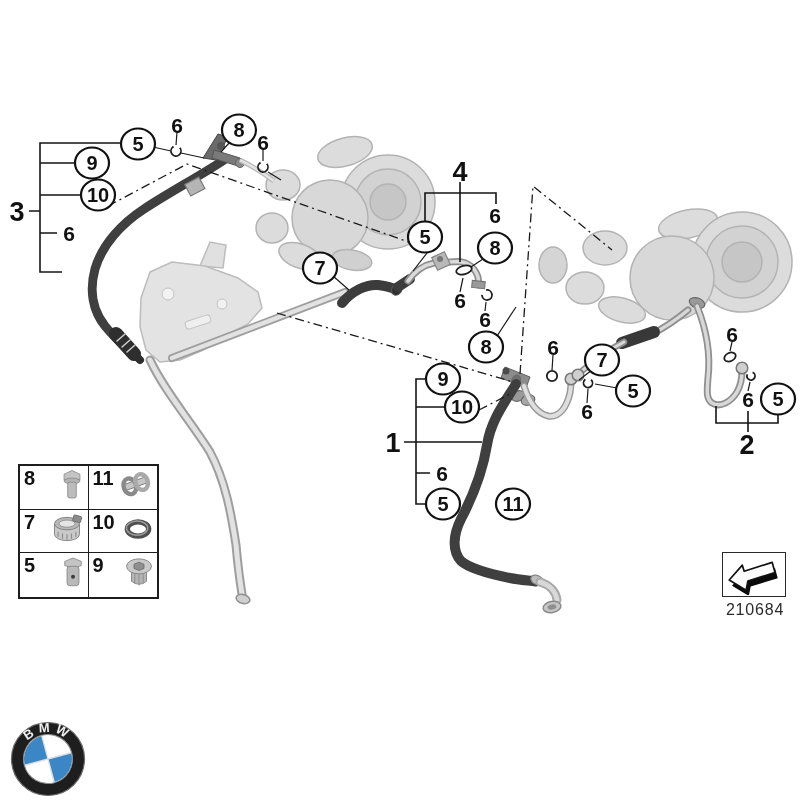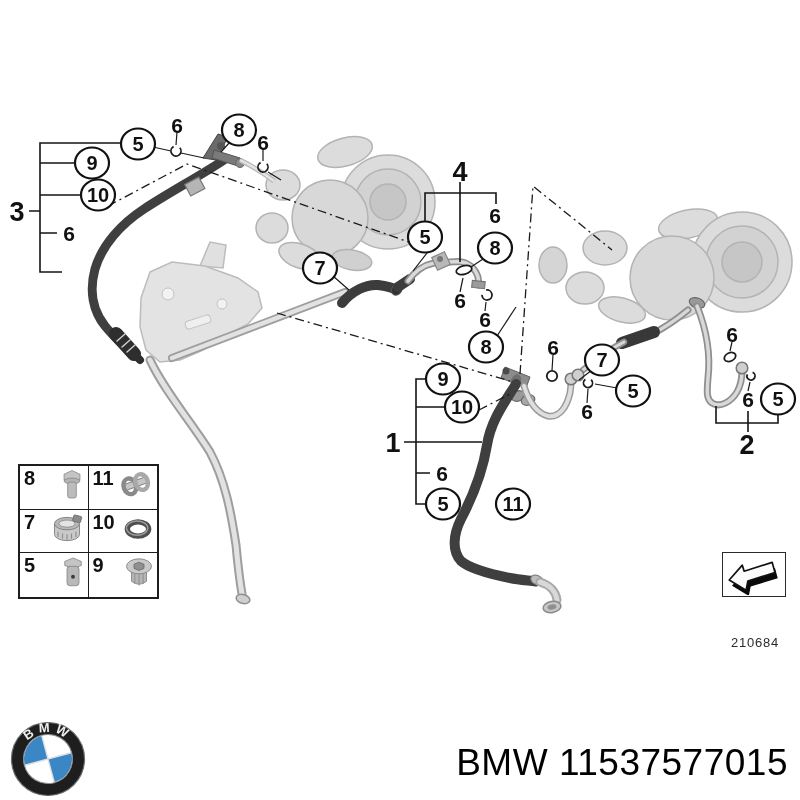--- a/index.html
+++ b/index.html
@@ -14,21 +14,21 @@
           display:grid;grid-template-columns:1fr 1fr;grid-template-rows:1fr 1fr 1fr;
           background:#fff;box-sizing:border-box;}
   .lcell{position:relative;border-right:1.5px solid #1d1d1d;border-bottom:1.5px solid #1d1d1d;}
   .lcell:nth-child(2n){border-right:none;}
   .lcell:nth-child(5),.lcell:nth-child(6){border-bottom:none;}
   .lnum{position:absolute;left:4px;top:1px;font-size:20px;font-weight:bold;color:#111;}
   .licon{position:absolute;right:3px;top:50%;transform:translateY(-50%);}
   
   #refbox{left:722px;top:552px;width:64px;height:45px;border:1.5px solid #2a2a2a;
           background:#fff;box-sizing:border-box;}
-  #refcode{left:718px;top:635px;width:74px;text-align:center;font-size:13px;
+  #refcode{left:718px;top:601px;width:74px;text-align:center;font-size:16px;
            letter-spacing:0.8px;color:#2b2b2b;}
   
   #footer-text{left:0;top:742px;width:788px;text-align:right;font-size:37px;
                letter-spacing:0.5px;color:#000;white-space:nowrap;}
   #logo{left:6px;top:720px;width:84px;height:78px;}
 </style>
 </head>
 <body>
 
 <div id="stage">
@@ -349,15 +349,14 @@
     <path d="M42,39 L66,39 A24,24 0 0 1 42,63 Z" fill="#3b86c4"></path>
     <path d="M42,15 L42,63 M18,39 L66,39" stroke="#d9dee3" stroke-width="1.4" fill="none"></path>
     <circle cx="42" cy="39" r="24.5" fill="none" stroke="#8c8c8c" stroke-width="1"></circle>
   </g>
   <path id="logo-arc" d="M 15,39 A 27,27 0 0 1 69,39" fill="none"></path>
   <text font-size="13" font-weight="bold" fill="#efefef" letter-spacing="4.5">
     <textPath href="#logo-arc" startOffset="50%" text-anchor="middle">BMW</textPath>
   </text>
 </svg>
 
-<div id="footer-text" class="overlay">BMW 11537577015</div>
 
 </div>
 
 </body></html>

